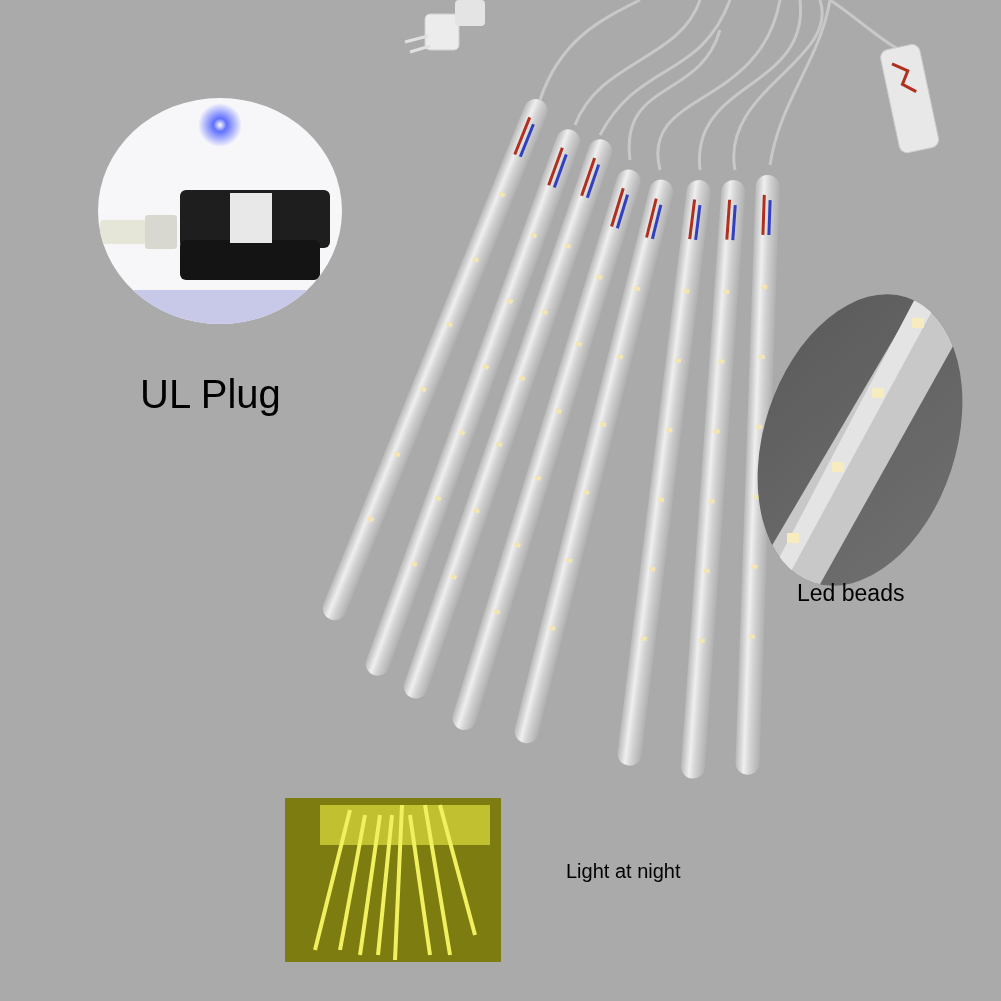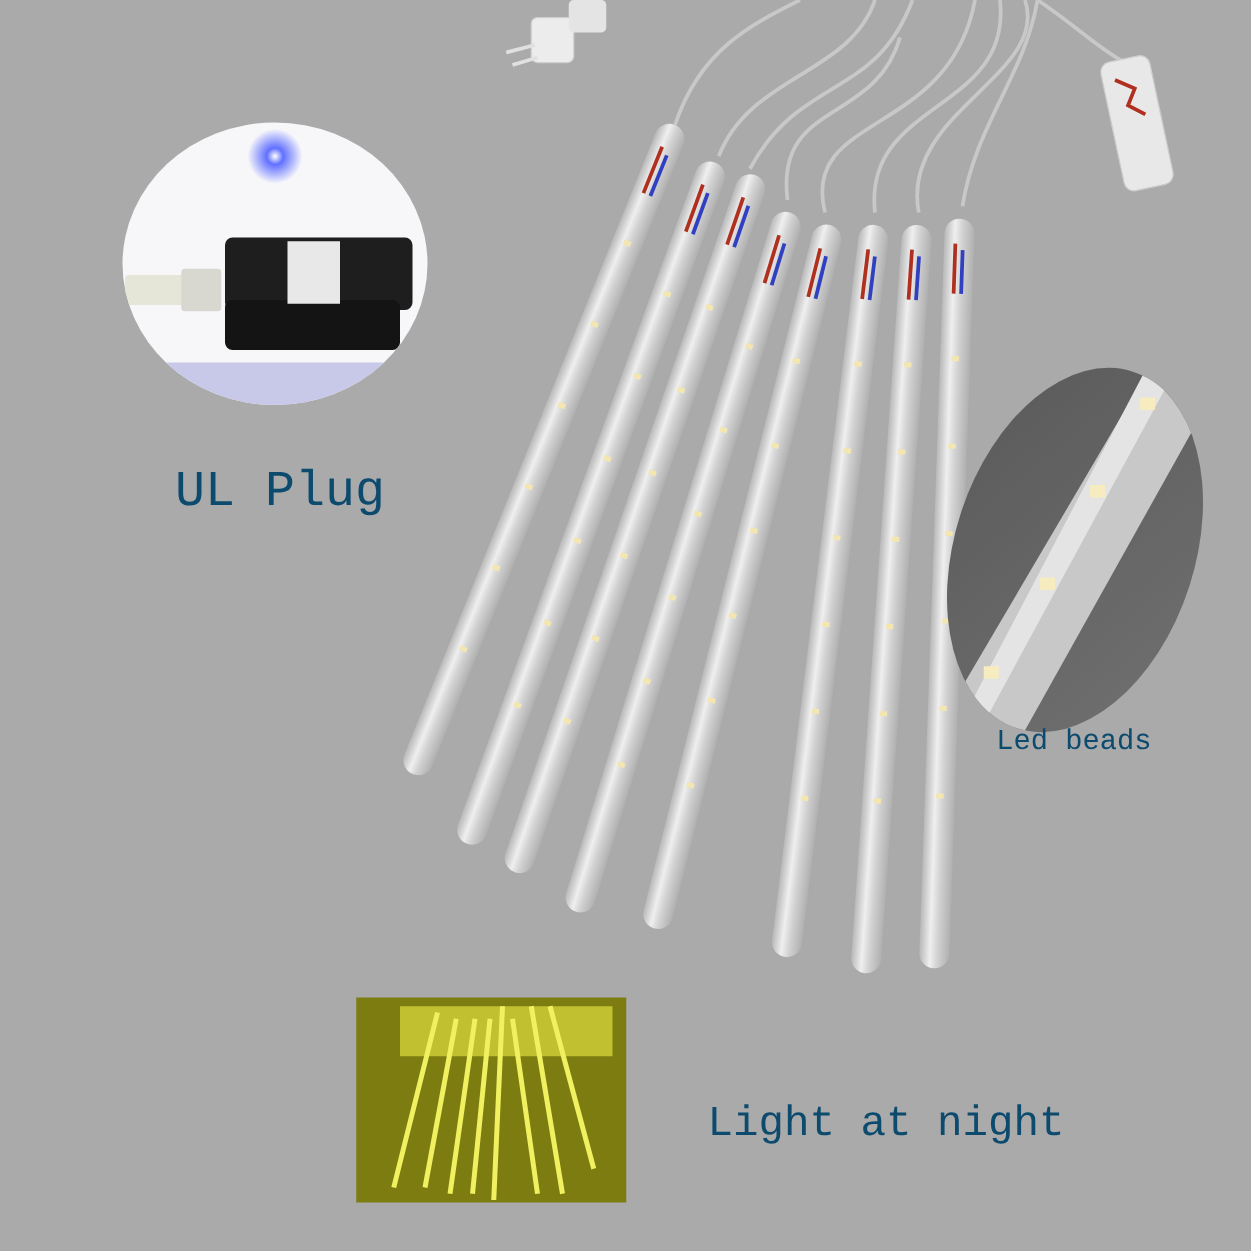--- a/index.html
+++ b/index.html
@@ -4,26 +4,26 @@
 <style>
   html, body { margin: 0; padding: 0; }
   body {
     width: 1001px; height: 1001px; overflow: hidden;
     background: #aaaaaa;
     font-family: "DejaVu Sans", sans-serif;
     position: relative;
   }
   .canvas { position: absolute; left: 0; top: 0; width: 1001px; height: 1001px; }
   .label {
-    position: absolute; color: #0c4a6e; white-space: nowrap;
-    font-family: Liberation Mono, monospace;
+    position: absolute; color: #000000; white-space: nowrap;
+    font-family: Liberation Sans, sans-serif;
   }
   .label-ul { left: 140px; top: 372px; font-size: 40px; }
   .label-led { left: 797px; top: 580px; font-size: 23px; }
-  .label-night { left: 566px; top: 860px; font-size: 34px; margin-top: 21px; }
+  .label-night { left: 566px; top: 860px; font-size: 20px; }
 </style>
 </head>
 <body>
 
 <svg class="canvas" viewBox="0 0 1001 1001" width="1001" height="1001">
   <defs>
     <linearGradient id="tubeGrad" x1="0" x2="1" y1="0" y2="0">
       <stop offset="0" stop-color="#b8b8b8"></stop>
       <stop offset="0.35" stop-color="#efefef"></stop>
       <stop offset="0.6" stop-color="#d2d2d2"></stop>

